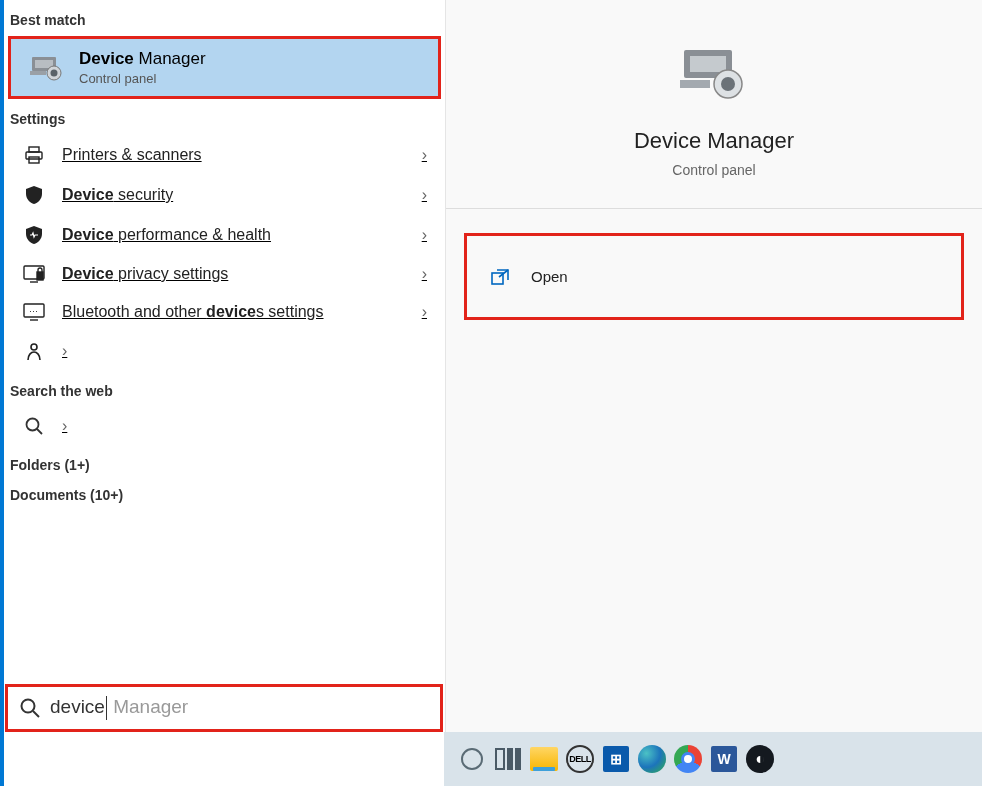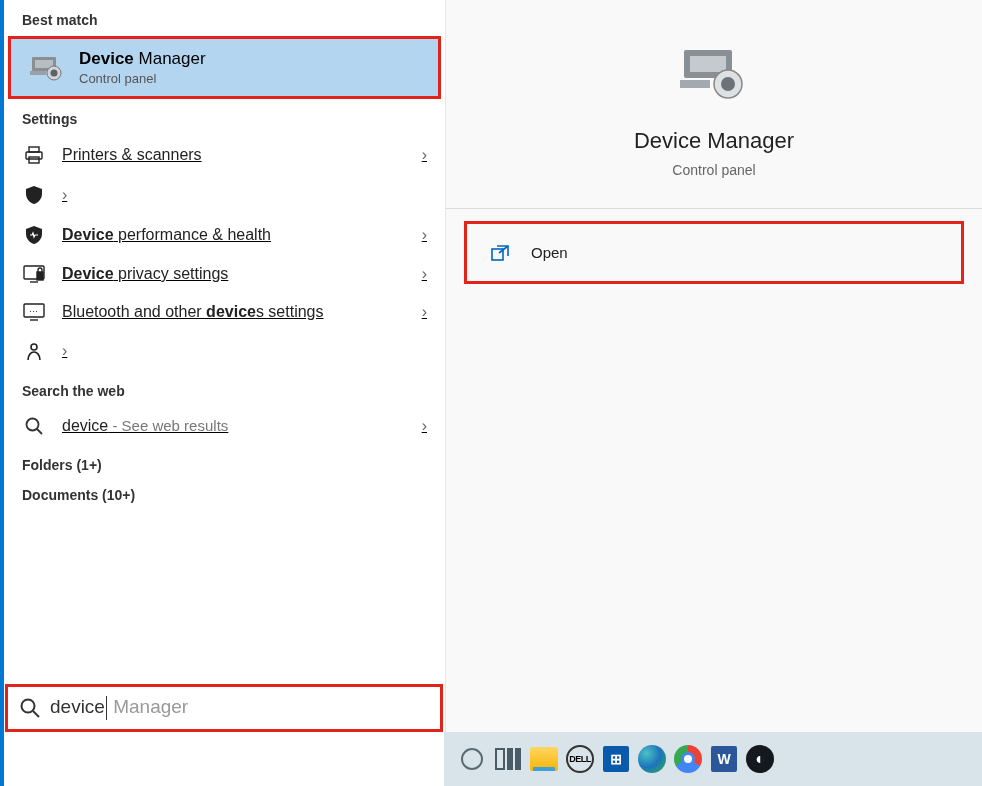--- a/index.html
+++ b/index.html
@@ -1,41 +1,41 @@
 <!DOCTYPE html>
 <html><head>
 <meta charset="utf-8">
 <style>
 * { margin: 0; padding: 0; box-sizing: border-box; font-family: "Segoe UI", Arial, sans-serif; }
 body { width: 982px; height: 786px; background: #fff; overflow: hidden; position: relative; }
 
 .search-panel { position: absolute; left: 0; top: 0; width: 445px; height: 786px; background: #fff; border-left: 4px solid #0078d4; }
 .preview-panel { position: absolute; left: 445px; top: 0; width: 537px; height: 732px; background: #f9f9f9; border-left: 1px solid #e5e5e5; }
 
-.section-header { padding: 12px 18px 8px; font-size: 14px; font-weight: 600; color: #333; }
+.section-header { padding: 12px 6px 8px; font-size: 14px; font-weight: 600; color: #333; }
 
 .best-match-item { display: flex; align-items: center; padding: 10px 18px; background: #b3d5f0; border: 3px solid #e2231a; margin: 0 4px 0 4px; }
 .best-match-item .icon-box { width: 36px; height: 36px; display: flex; align-items: center; justify-content: center; margin-right: 14px; }
 .best-match-item .title { font-size: 17px; color: #000; }
 .best-match-item .subtitle { font-size: 13px; color: #555; margin-top: 2px; }
 
 .result-row { display: flex; align-items: center; padding: 10px 18px; cursor: pointer; text-decoration: underline; }
 .result-row .icon-box { width: 24px; display: flex; justify-content: center; margin-right: 16px; font-size: 18px; color: #333; }
 .result-row .label { flex: 1; font-size: 16px; color: #222; }
 .result-row .chev { color: #666; font-size: 16px; }
 .result-row .muted { color: #777; font-size: 15px; }
 
 .preview-center { text-align: center; padding-top: 44px; }
 .preview-center .big-icon { width: 72px; height: 60px; margin: 0 auto 24px; }
 .preview-title { font-size: 22px; font-weight: 400; color: #222; }
 .preview-sub { font-size: 14px; color: #666; margin-top: 8px; }
 
 .preview-divider { margin: 30px 0 0; border-top: 1px solid #ddd; }
 
-.open-row { display: flex; align-items: center; padding: 20px 24px; margin: 12px 18px; border: 3px solid #e2231a; cursor: pointer; text-align: center; }
+.open-row { display: flex; align-items: center; padding: 32px 24px; margin: 24px 18px; border: 3px solid #e2231a; cursor: pointer; text-align: center; }
 .open-row .open-icon { width: 20px; margin-right: 20px; color: #0067c0; }
 .open-row .open-label { font-size: 15px; color: #222; }
 
 .search-box-wrap { position: absolute; left: 1px; bottom: 54px; width: 438px; height: 48px; border: 3px solid #e2231a; background: #fff; display: flex; align-items: center; padding: 0 12px; }
 .search-box-wrap .search-icon { font-size: 18px; color: #333; margin-right: 10px; }
 .search-box-wrap .fake-input { font-size: 19px; color: #333; position: relative; }
 .search-box-wrap .caret { border-right: 1px solid #333; height: 24px; display: inline-block; vertical-align: middle; margin: 0 1px; }
 .search-box-wrap .ghost { color: #999; }
 
 .taskbar { position: absolute; left: 444px; bottom: 0; right: 0; height: 54px; background: #d9e3ea; display: flex; align-items: center; padding: 0 10px; gap: 0; }
@@ -93,20 +93,21 @@
         </div>
         <div class="label">Printers &amp; scanners</div>
         <div class="chev">›</div>
       </div>
       <div class="result-row">
         <div class="icon-box">
           <svg width="20" height="20" viewBox="0 0 20 20" fill="#222">
             <path d="M10 1 L18 4 V9 C18 14 14 18 10 19 C6 18 2 14 2 9 V4 Z"></path>
           </svg>
         </div>
+        <div class="label"><b>Device</b> security</div>
         <div class="chev">›</div>
       </div>
       <div class="result-row">
         <div class="icon-box">
           <svg width="20" height="20" viewBox="0 0 20 20" fill="#222">
             <path d="M10 1 L18 4 V9 C18 14 14 18 10 19 C6 18 2 14 2 9 V4 Z"></path>
             <path d="M6 10 h2 l1 -2 1 4 1 -2 h3" stroke="#fff" stroke-width="1.2" fill="none"></path>
           </svg>
         </div>
         <div class="label"><b>Device</b> performance &amp; health</div>
@@ -148,21 +149,20 @@
 
   <div class="section-header">Search the web</div>
 
   <div class="result-row">
     <div class="icon-box">
       <svg width="18" height="18" viewBox="0 0 18 18" fill="none" stroke="#333" stroke-width="1.8">
           <circle cx="7.5" cy="7.5" r="6"></circle>
           <line x1="12" y1="12" x2="17" y2="17"></line>
         </svg>
     </div>
-    <div class="label"><span>device</span><span class="muted"> - See web results</span></div>
     <div class="chev">›</div>
   </div>
 
   <div class="section-header">Folders (1+)</div>
   <div class="section-header" style="padding-top:6px">Documents (10+)</div>
 
   <div class="search-box-wrap">
     <div class="search-icon">
       <svg width="20" height="20" viewBox="0 0 20 20" fill="none" stroke="#333" stroke-width="2">
           <circle cx="8" cy="8" r="6.5"></circle>

